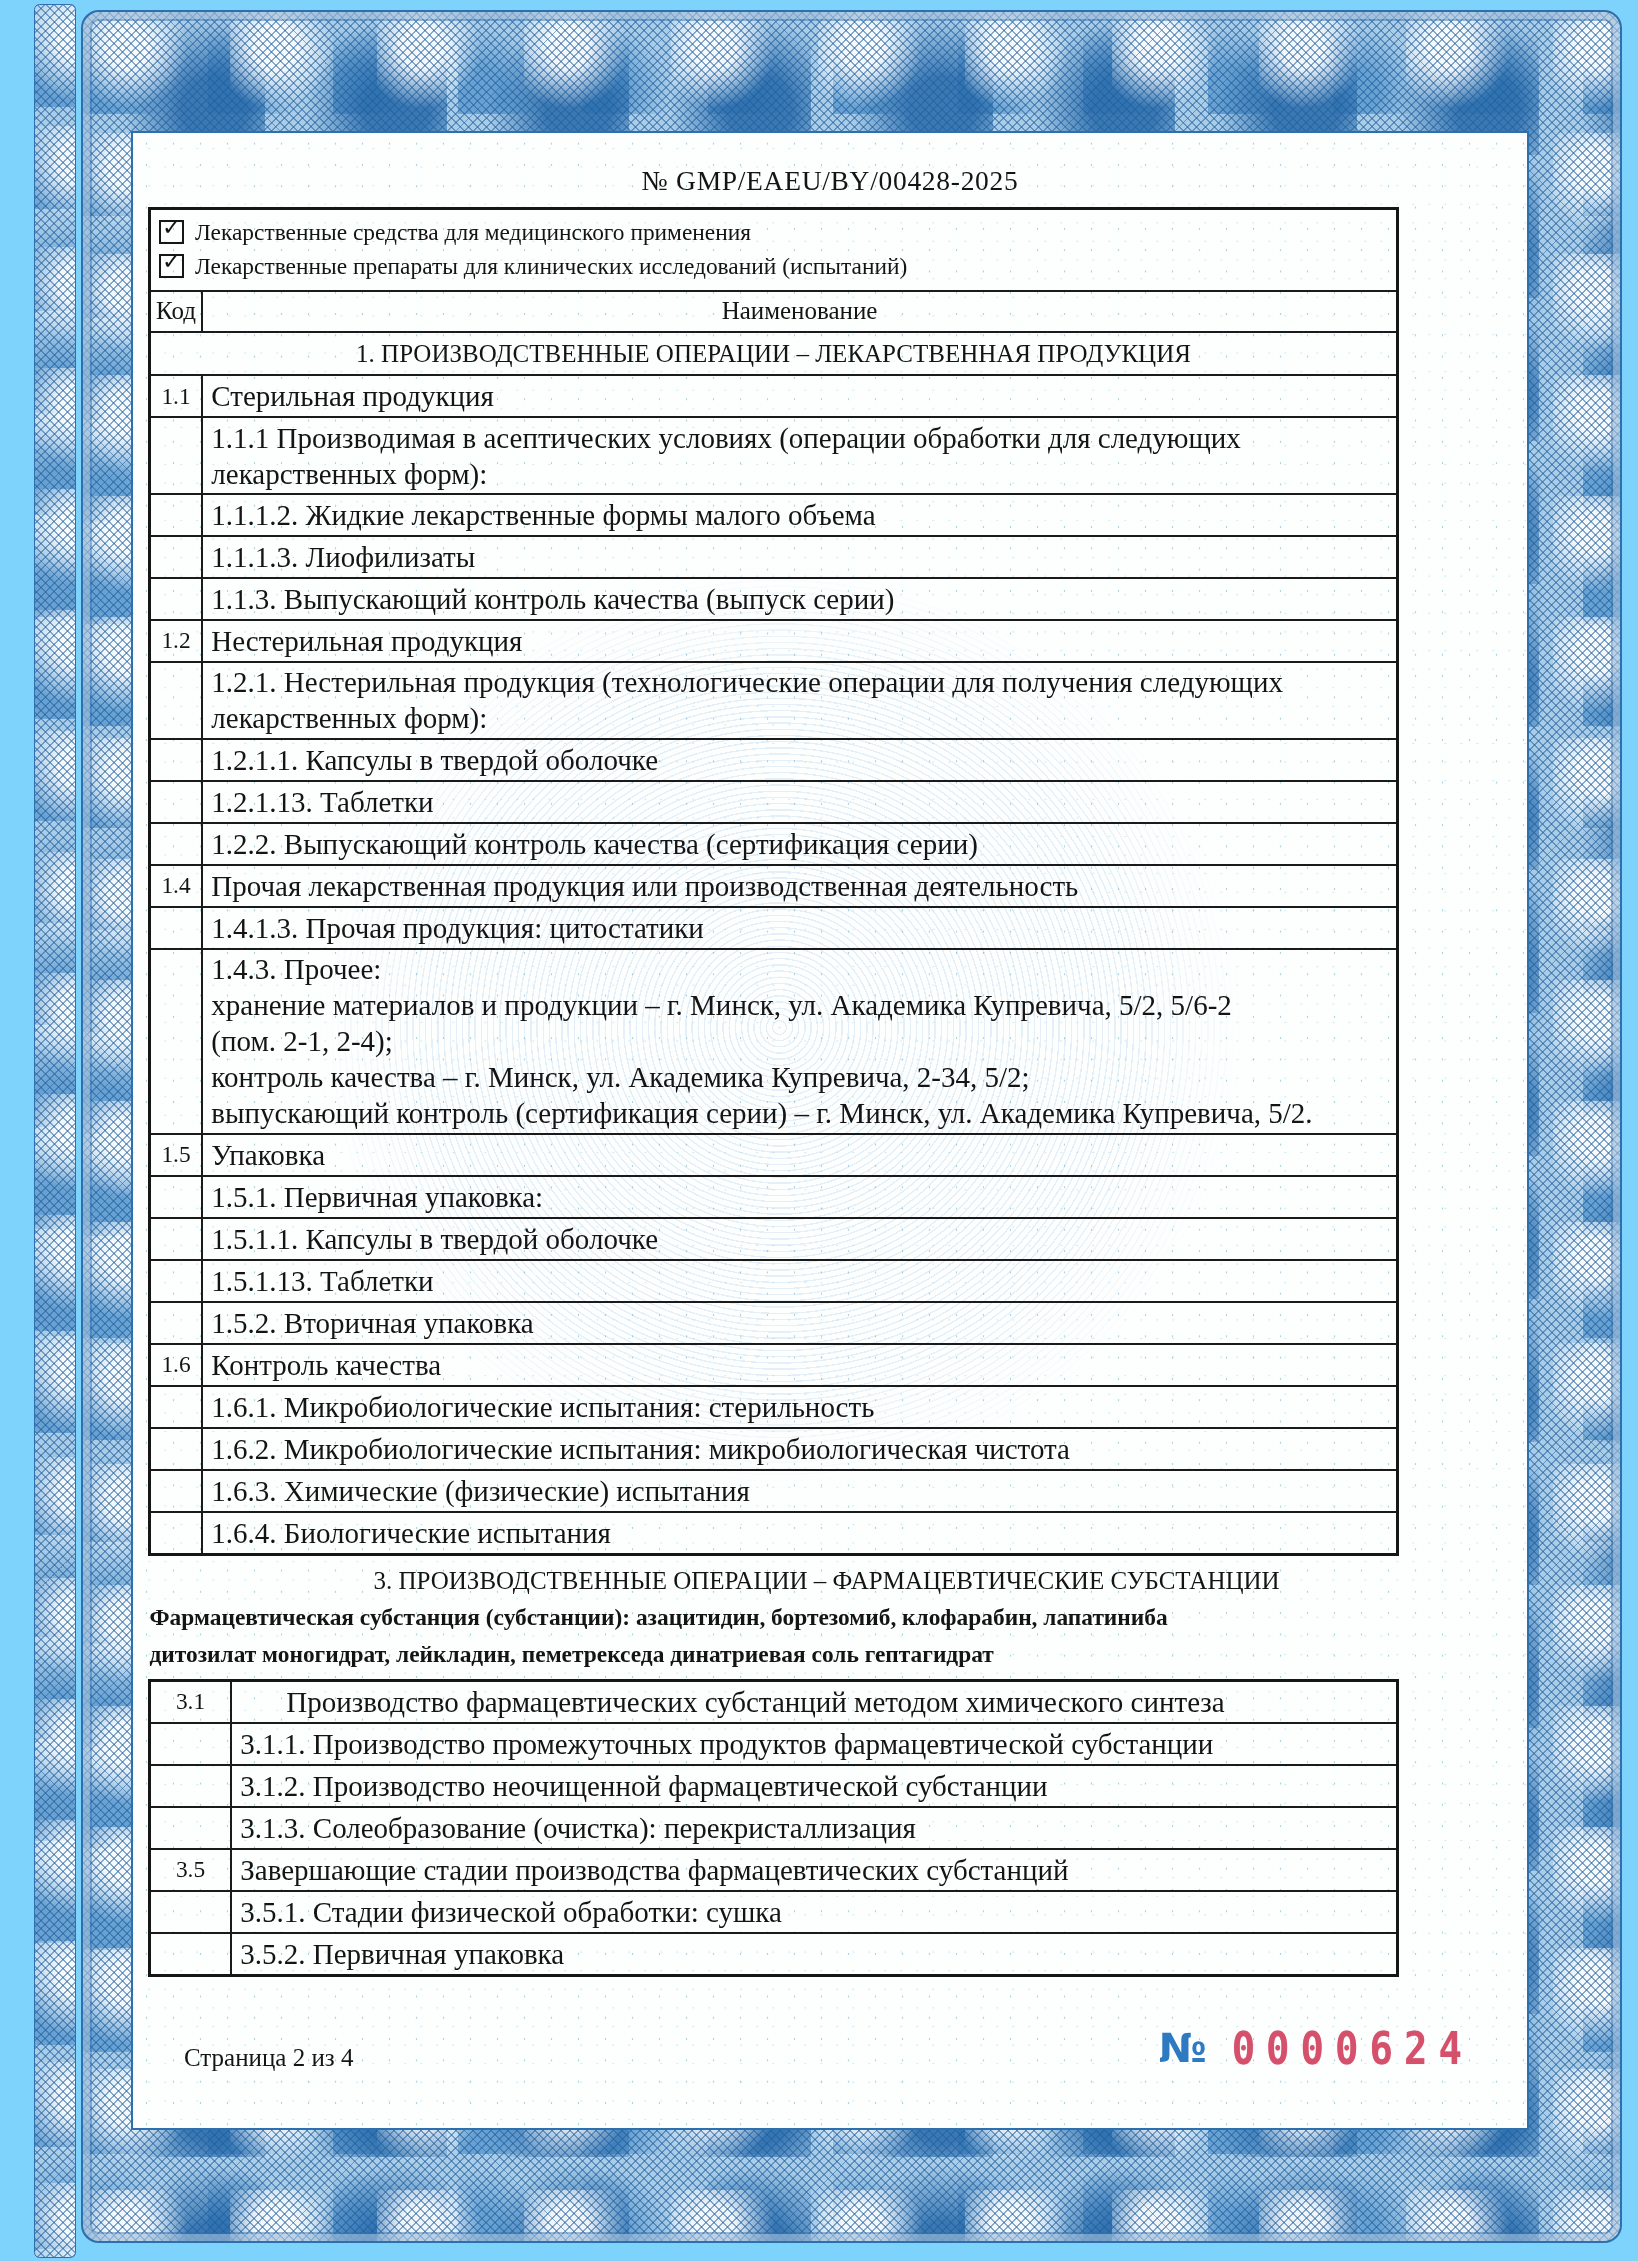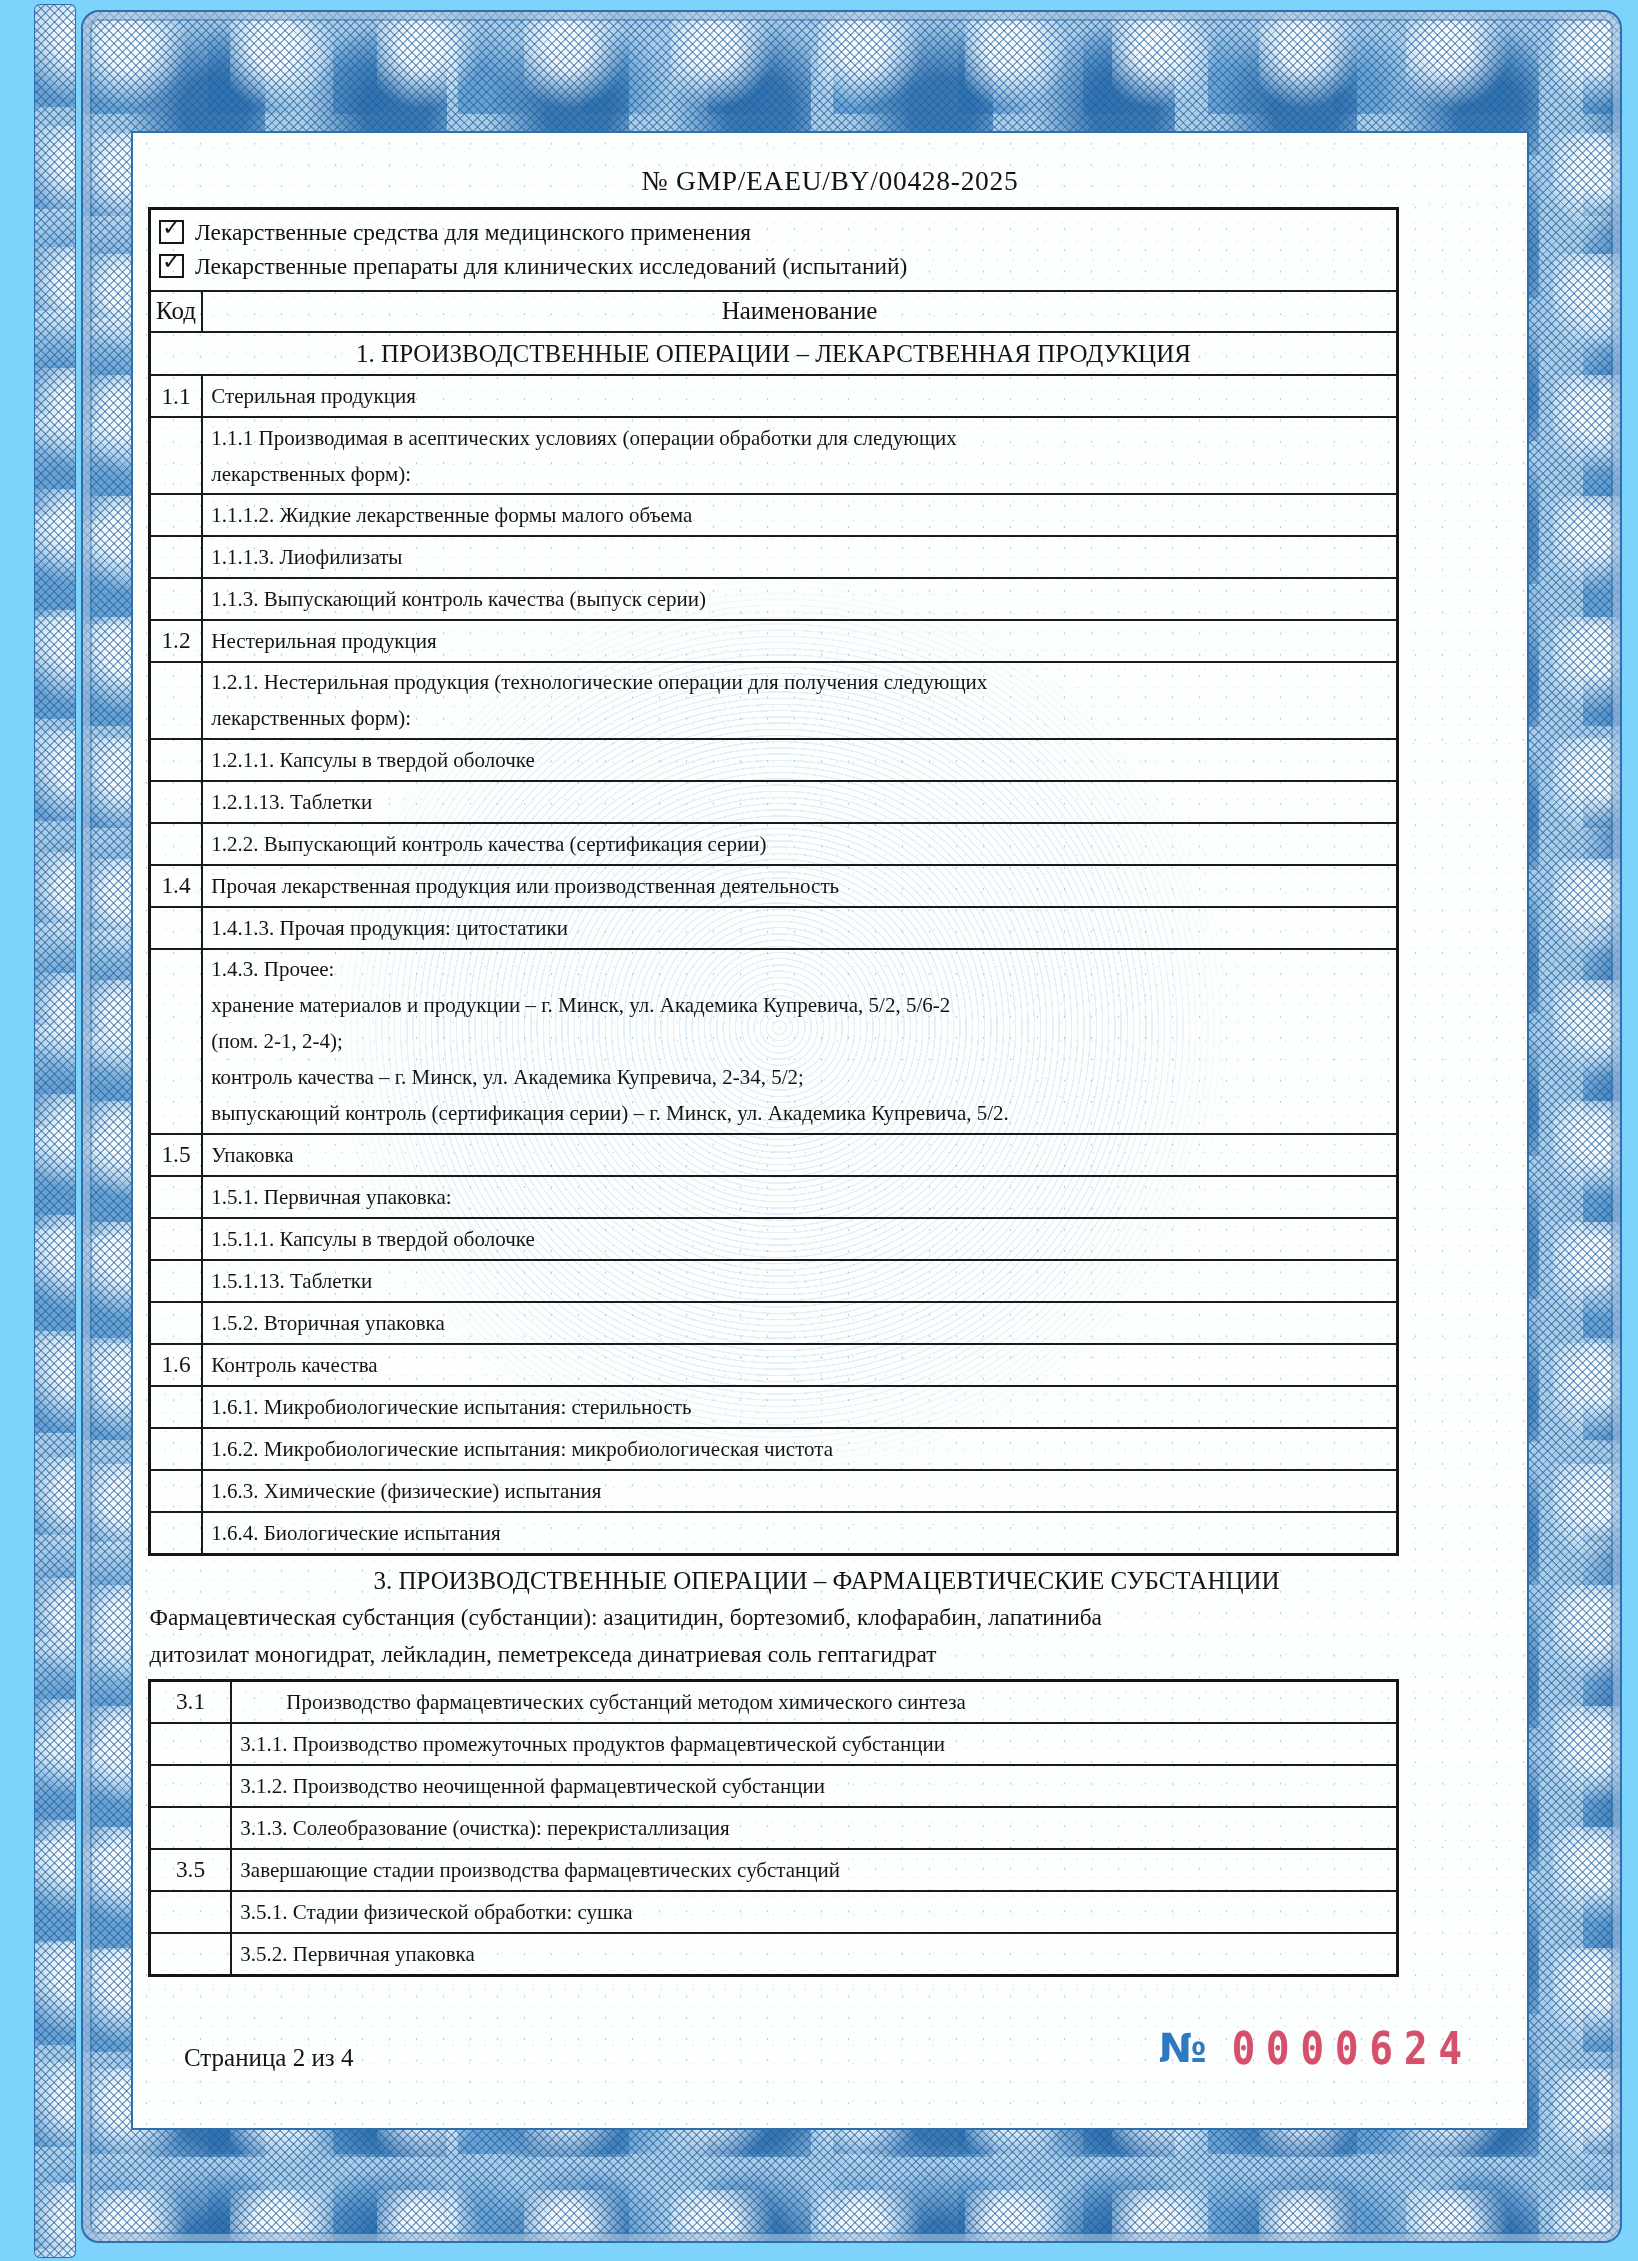--- a/index.html
+++ b/index.html
@@ -47,30 +47,30 @@
   .cbox{width:20.6px;height:20.6px;border:2.1px solid #161616;display:inline-flex;align-items:center;
         justify-content:center;margin-right:11px;flex:none;}
   .tick{font-family:"DejaVu Sans", sans-serif;font-size:23px;line-height:1;margin-top:-8.3px;}
   .trow{display:flex;border-top:2.8px solid #1a1a1a;min-height:40px;}
   #t2rows .trow:first-child{border-top:none;gap:46px;}
   .cell{box-sizing:border-box;}
   .ccode{flex:none;border-right:2.8px solid #1a1a1a;display:flex;align-items:center;
          justify-content:center;font-size:23.4px;padding:1.4px 2.8px;}
   .t1 .ccode{width:52px;}
   .t2 .ccode{width:81px;}
-  .cname{flex:1;display:flex;align-items:center;padding:1.4px 8.3px;font-size:21px;
+  .cname{flex:1;display:flex;align-items:center;padding:1.4px 8.3px;font-size:29px;
          line-height:36px;white-space:pre-line;}
   .thead{min-height:39px;text-align:right;}
   .thead .ccode,.thead .cname{font-size:25px;justify-content:center;}
   .sect{min-height:39px;}
   .cfull{width:100%;text-align:center;font-size:25px;line-height:33px;padding:4.1px 5.5px;
          display:flex;align-items:center;justify-content:center;}
 
   .sec3title{text-align:center;font-size:25px;line-height:34px;margin:8.3px 23.4px 0 16.5px;}
-  .sec3para{font-size:23.4px;line-height:37px;margin:1.4px 20.6px 0 16.5px;white-space:pre-line;}
+  .sec3para{font-size:23.4px;line-height:37px;margin:1.4px 20.6px 0 16.5px;white-space:pre-line;font-weight:bold;}
 
   
   .footer-page{position:absolute;left:51px;top:1911px;font-size:25px;}
   .serial{position:absolute;top:1893px;right:54px;display:flex;align-items:flex-start;gap:25px;}
   .serialNo{font-family:"DejaVu Sans", sans-serif;font-weight:bold;font-size:40px;
             color:#2d79c2;line-height:1.1;}
   .serialDigits{font-family:"DejaVu Sans Mono", monospace;font-weight:bold;font-size:39px;
             letter-spacing:11px;color:#d5506b;line-height:1.1;transform:scaleY(1.12);
             transform-origin:top;text-shadow:0 0 0.7px rgba(213,80,107,.55);}
 </style>

